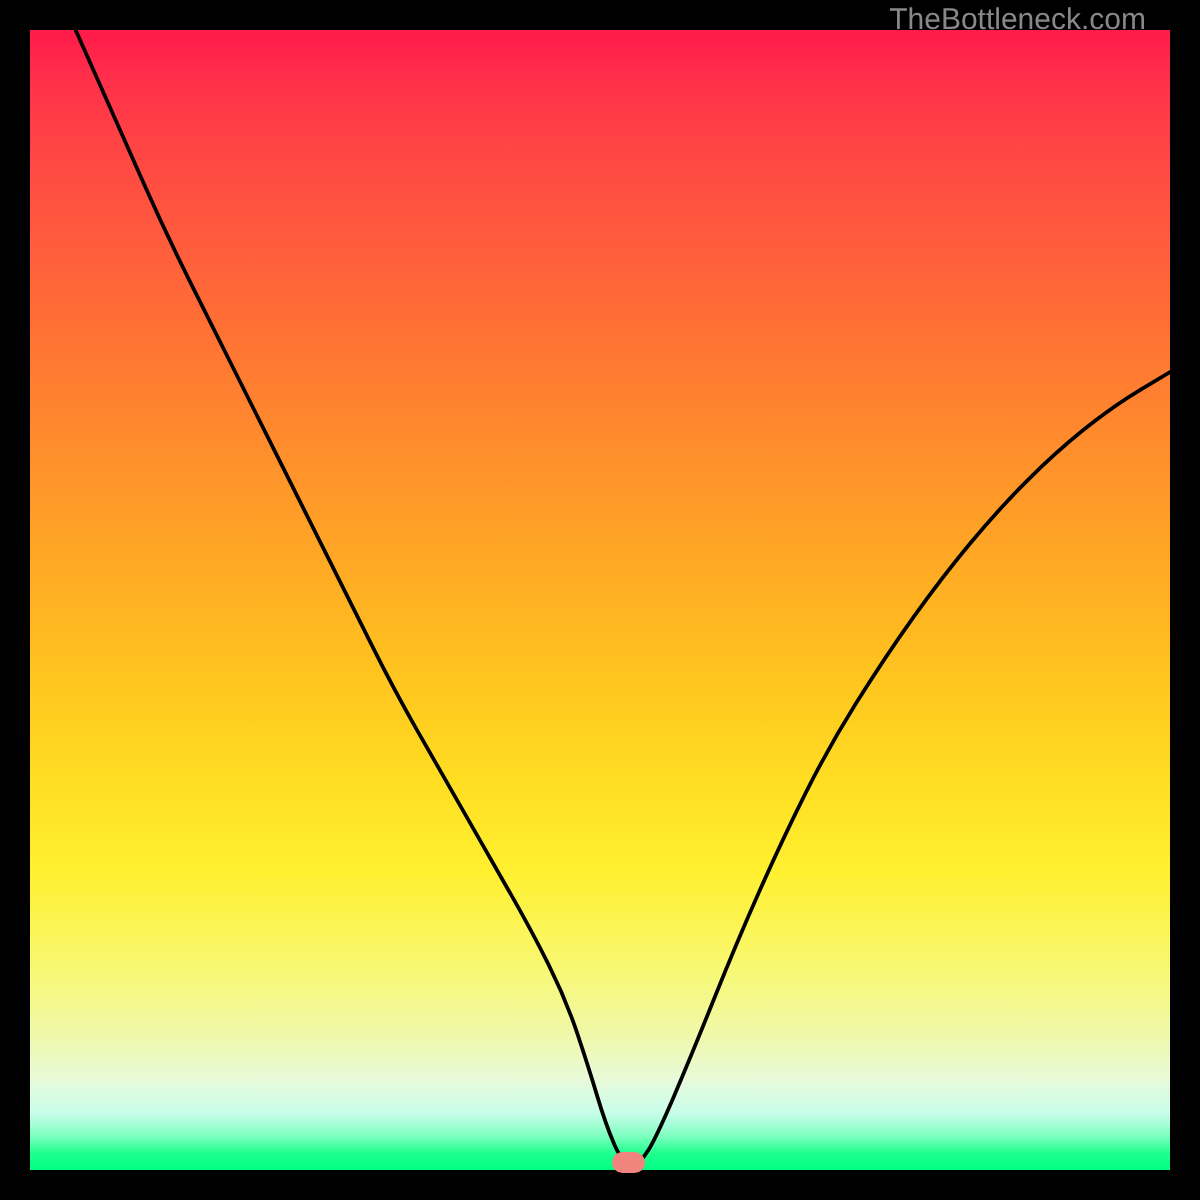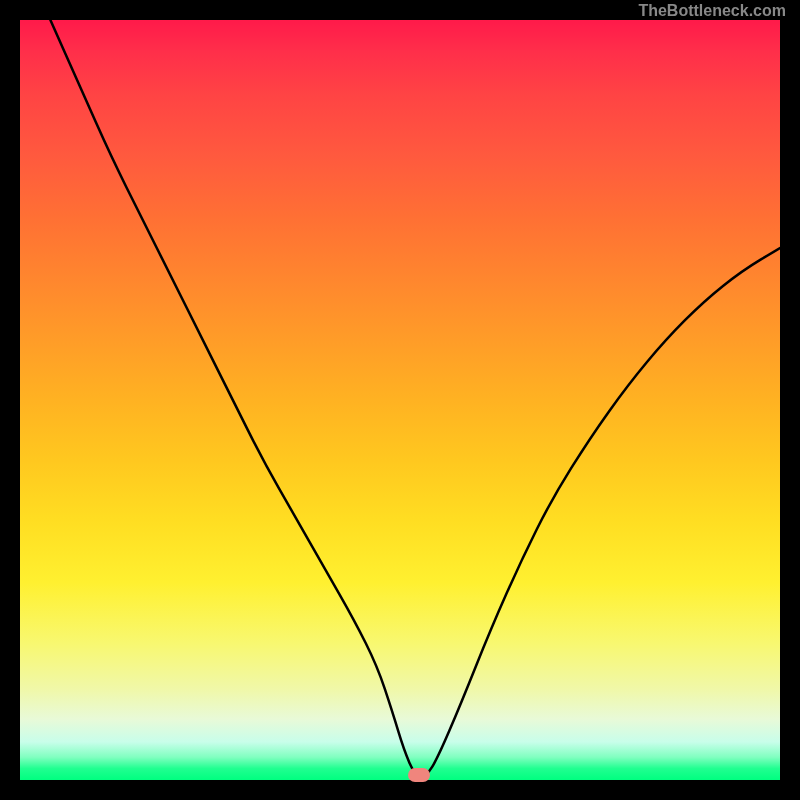--- a/index.html
+++ b/index.html
@@ -39,24 +39,24 @@
       #e8fad8 92%,
       #c8feea 95%,
       #80ffc0 97%,
       #20ff90 98.5%,
       #00ff80 100%
     );
   }
   .watermark {
     position: absolute;
     top: 2px;
-    right: 14px;
+    right: 36px;
     color: #888;
-    font-size: 16px;
-    font-weight: 700;
+    font-size: 20px;
+    font-weight: 400;
     z-index: 10;
   }
   .curve-svg {
     position: absolute;
     left: 0;
     top: 0;
     width: 760px;
     height: 760px;
     z-index: 5;
   }

